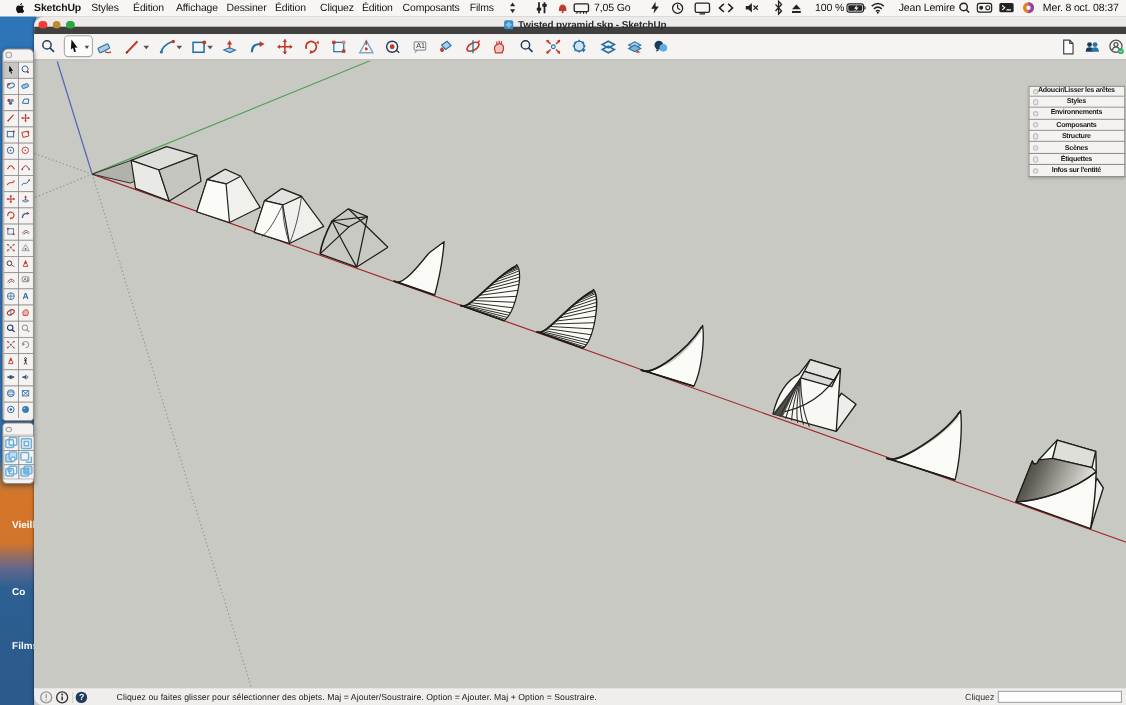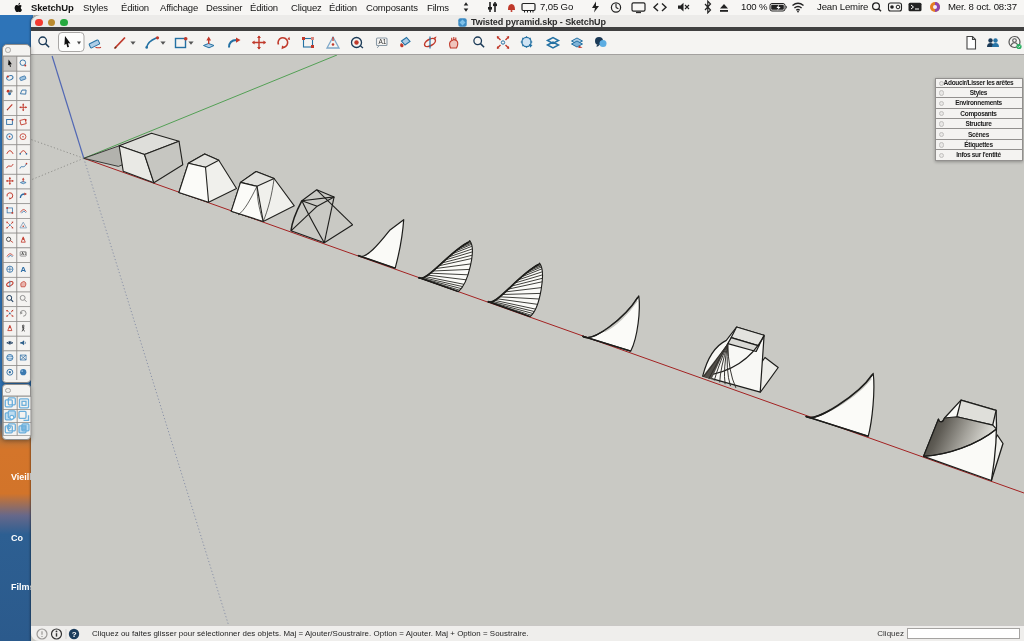--- a/index.html
+++ b/index.html
@@ -1,26 +1,26 @@
 <!DOCTYPE html>
 <html><head><meta charset="utf-8"><style>
 *{margin:0;padding:0;box-sizing:border-box}
 html,body{width:1024px;height:641px;overflow:hidden;font-family:"Liberation Sans",sans-serif;background:#c9c9c4}
 .menubar{position:absolute;left:0;top:0;width:1024px;height:14.5px;background:#f7f6f4;z-index:50;font-size:9.5px;letter-spacing:-0.15px;color:#141414}
 .menubar b{font-weight:700}
 .strip{position:absolute;left:0;top:14px;width:33px;height:627px;z-index:1;background:linear-gradient(180deg,#2e74b8 0%,#2f74b7 64%,#b5763f 67.5%,#d4752a 69.5%,#d2742a 76.5%,#66688a 80%,#2d5f92 83%,#2b5a8c 100%)}
 .slabel{position:absolute;color:#fff;font-size:9px;font-weight:700;white-space:nowrap}
 .win{position:absolute;left:31px;top:14px;width:993px;height:627px;background:#c9c9c4;border-top-left-radius:9px;z-index:2;box-shadow:-1px 0 2px rgba(0,0,0,.35)}
-.titlebar{position:absolute;left:0;top:0;width:100%;height:16.5px;background:#ecebe9;border-top-left-radius:9px;border-bottom:4px solid #404040;box-shadow:inset 0 1px 0 #95938f}
+.titlebar{position:absolute;left:0;top:0;width:100%;height:16.5px;background:#ecebe9;border-top-left-radius:9px;border-bottom:7px solid #404040;box-shadow:inset 0 1px 0 #95938f}
 .tl{position:absolute;top:4.6px;width:7.6px;height:7.6px;border-radius:50%}
 .title{position:absolute;top:3.4px;left:440px;font-size:9px;font-weight:700;color:#2b2b2b;letter-spacing:-0.1px}
 .toolbar{position:absolute;left:0;top:16.5px;width:100%;height:24.5px;background:#f5f4f2;border-bottom:1.5px solid #a3a19f}
 .canvas{position:absolute;left:0;top:41px;width:993px;height:570px;background:#c9c9c4;overflow:hidden}
 .status{position:absolute;left:0;top:611px;width:100%;height:16px;background:#efeeec;border-top:1px solid #c9c7c5;border-bottom-left-radius:8px;display:flex;align-items:center}
-.stxt{font-size:7.9px;color:#222;margin-left:6px;letter-spacing:0.05px;white-space:nowrap}
+.stxt{font-size:7.9px;color:#222;margin-left:20px;letter-spacing:0.05px;white-space:nowrap}
 .mes{font-size:8px;color:#333;margin-left:auto}
 .mbox{width:113px;height:10.5px;background:#fff;border:1px solid #a5a3a1;margin:0 4px 0 3px}
 .panel{position:absolute;right:1.5px;top:63.5px;width:88px;z-index:10;box-shadow:0 1px 3px rgba(0,0,0,.3)}
 .prow{position:relative;height:10.4px;background:#f4f3f1;border:0.7px solid #92908e;border-top:none;display:flex;align-items:center;justify-content:center}
 .prow:first-child{border-top:0.7px solid #92908e}
 .pcirc{position:absolute;left:3px;top:2.4px;width:5.4px;height:5.4px;border-radius:50%;background:#e8e7e5;border:0.8px solid #c2c0be}
 .ptxt{font-size:6.5px;font-weight:700;color:#1c1c1c;letter-spacing:-0.3px;white-space:nowrap}
 .pal{position:absolute;z-index:20;background:#f4f3f1;border:1px solid #8f8d8b;border-radius:5px 5px 4px 4px;box-shadow:0 1px 4px rgba(0,0,0,.35)}
 .palhead{height:11px;position:relative;border-bottom:1px solid #c6c4c2}
 .palclose{position:absolute;left:2.5px;top:2.5px;width:5.5px;height:5.5px;border-radius:50%;border:1px solid #a8a6a4;background:#efeeec}

